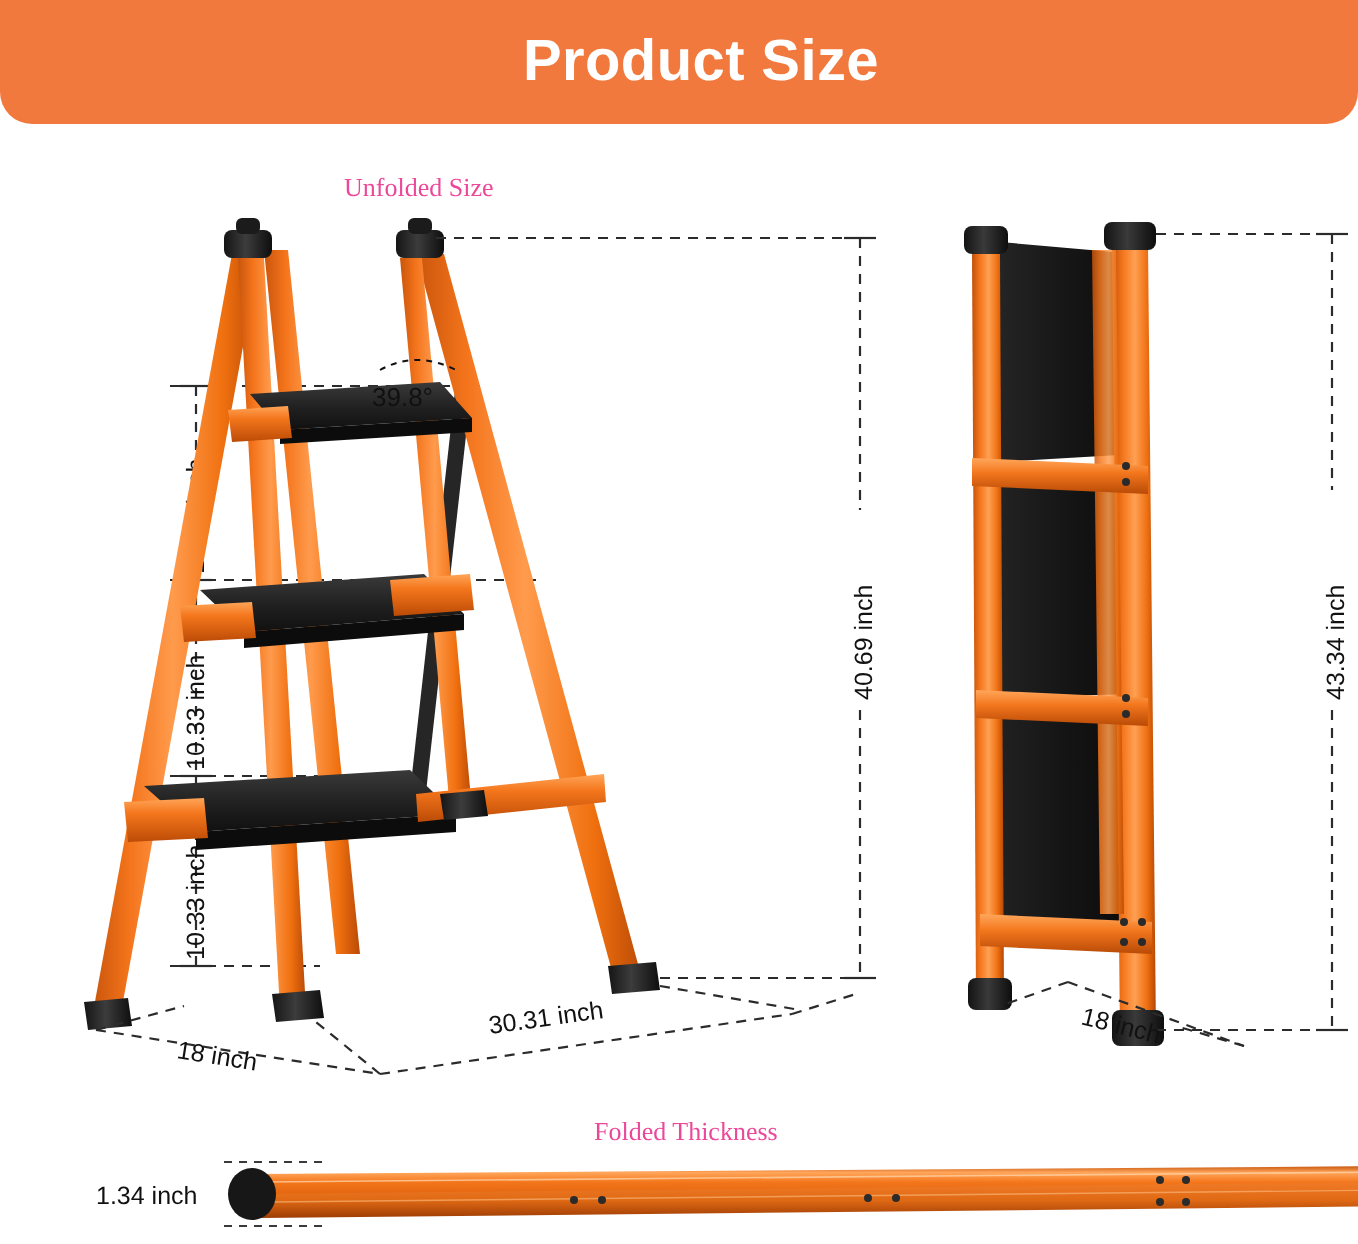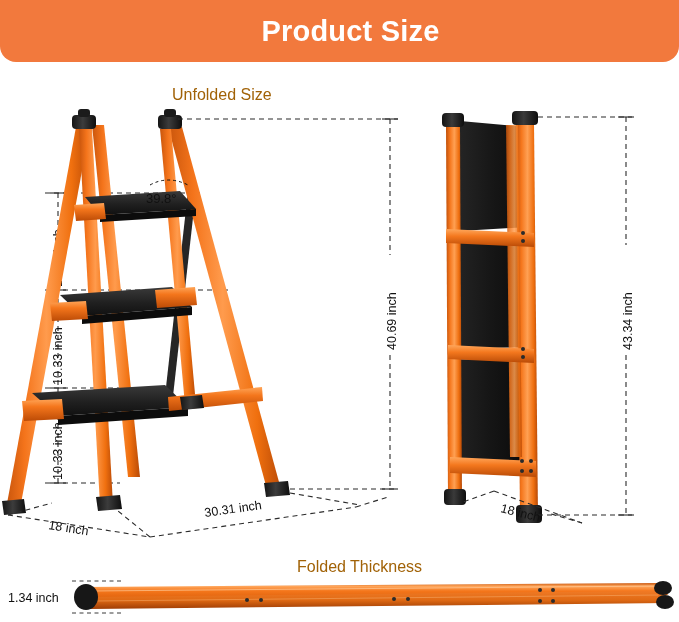--- a/index.html
+++ b/index.html
@@ -24,30 +24,30 @@
     position:absolute;left:11px;top:0;width:679px;height:62px;
     display:flex;align-items:center;justify-content:center;
     color:#ffffff;font-size:29px;font-weight:bold;letter-spacing:.2px;
     font-family:"Liberation Sans",sans-serif;
     border-radius:31px;
   }
 
   
   .caption{
     position:absolute;
-    font-size:16px;color:#a16207;font-weight:500;
+    font-size:13px;color:#ec4899;font-weight:500;
     white-space:nowrap;
-    font-family:Liberation Sans, sans-serif;
+    font-family:Liberation Serif, serif;
   }
   #cap-unfolded{left:172px;top:86px;}
   #cap-folded{left:535px;top:86px;}
   #cap-thickness{left:297px;top:558px;}
 
   
-  .stage{position:absolute;}
+  .stage{position:absolute;padding-left:40px;}
   #stage-unfolded{left:0px;top:105px;width:430px;height:435px;}
   #stage-folded{left:430px;top:105px;width:249px;height:435px;}
   #stage-thickness{left:0px;top:575px;width:602px;height:47px;}
 
   svg{display:block;overflow:visible;}
   .dim-line{stroke:#2b2b2b;stroke-width:1.1;fill:none;stroke-dasharray:5,4;}
   .dim-line-thin{stroke:#3a3a3a;stroke-width:1;fill:none;stroke-dasharray:4,3.5;}
   .tick{stroke:#2b2b2b;stroke-width:1.1;}
   .dimtext{
     font-family:"Liberation Sans",sans-serif;

